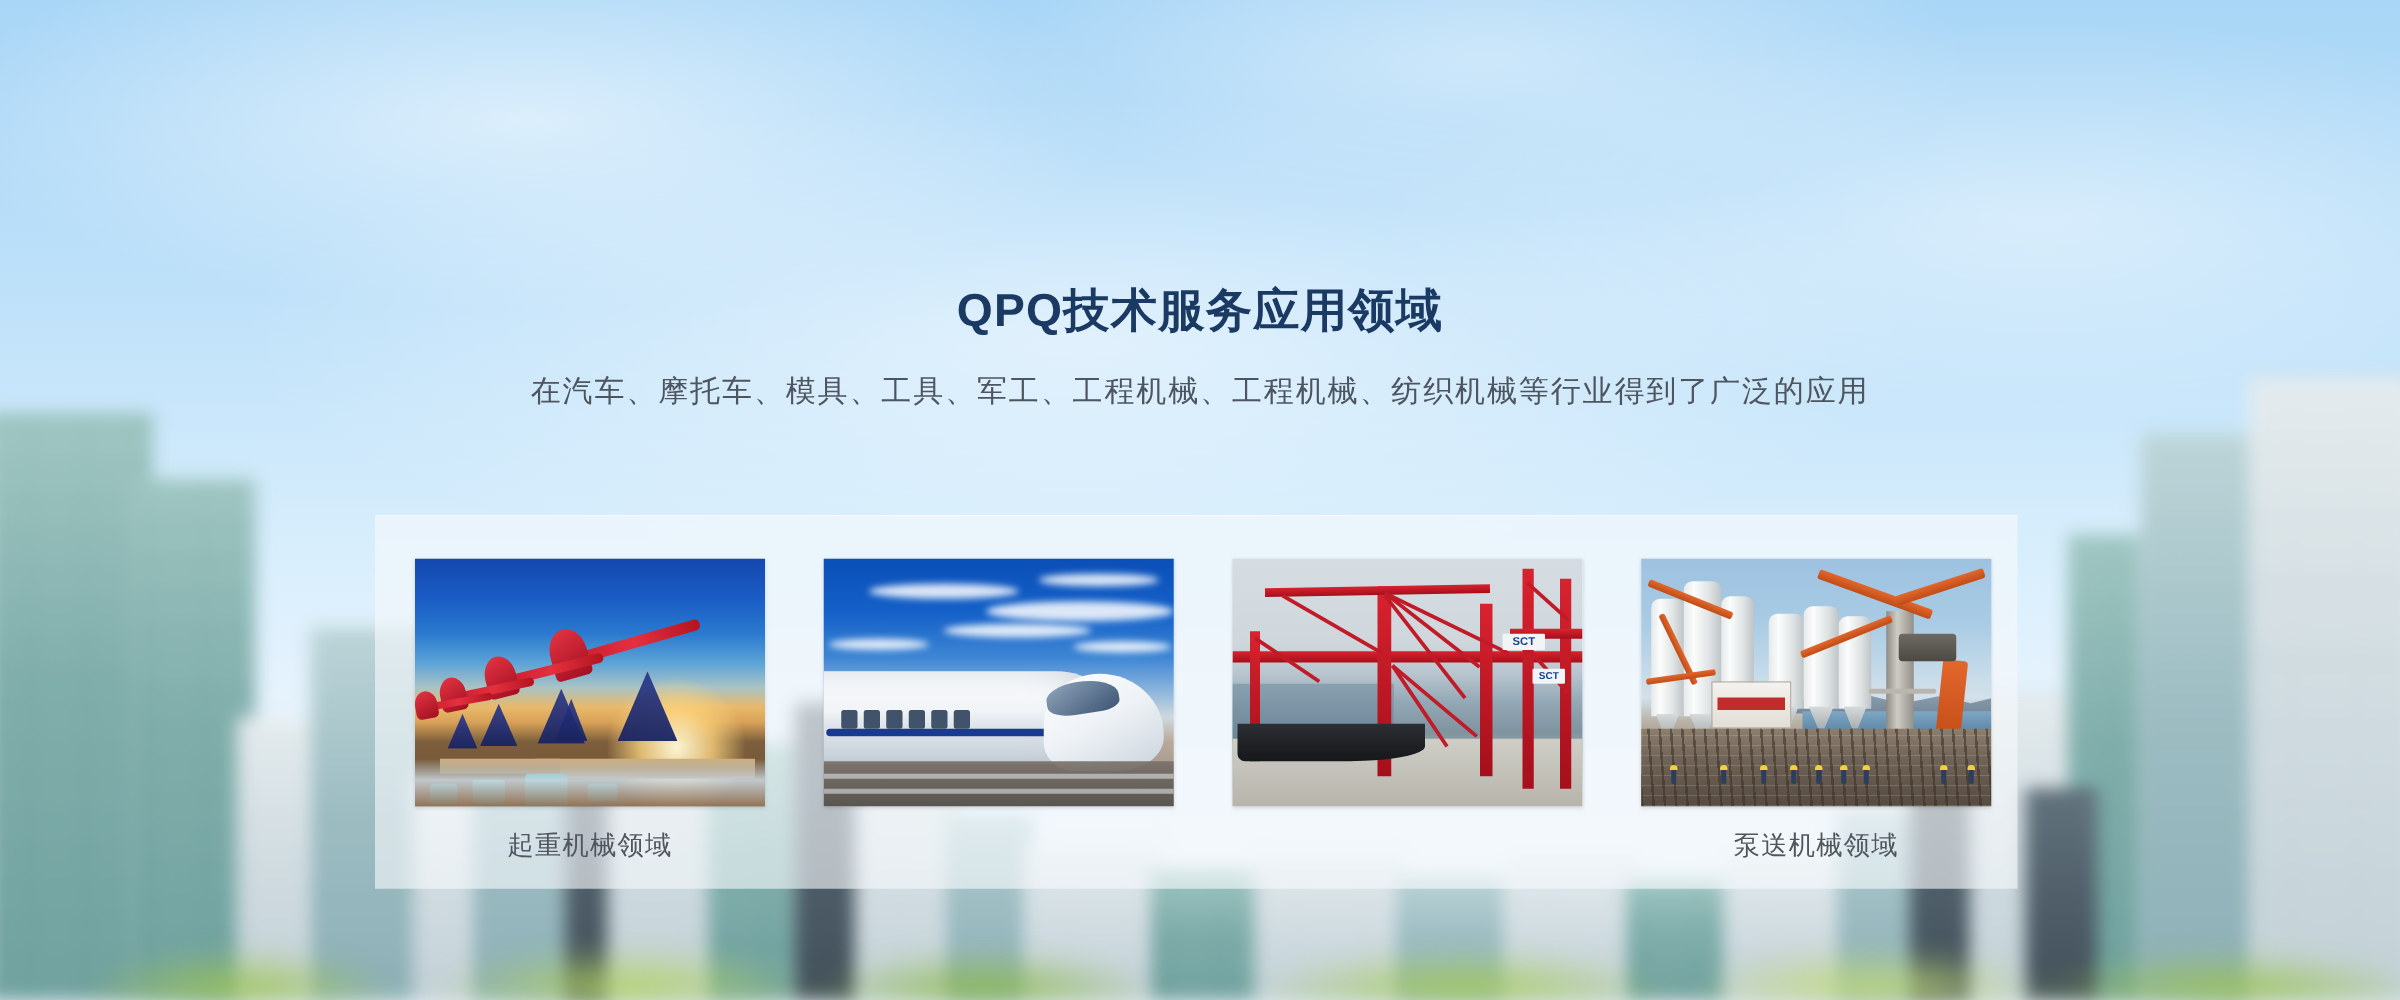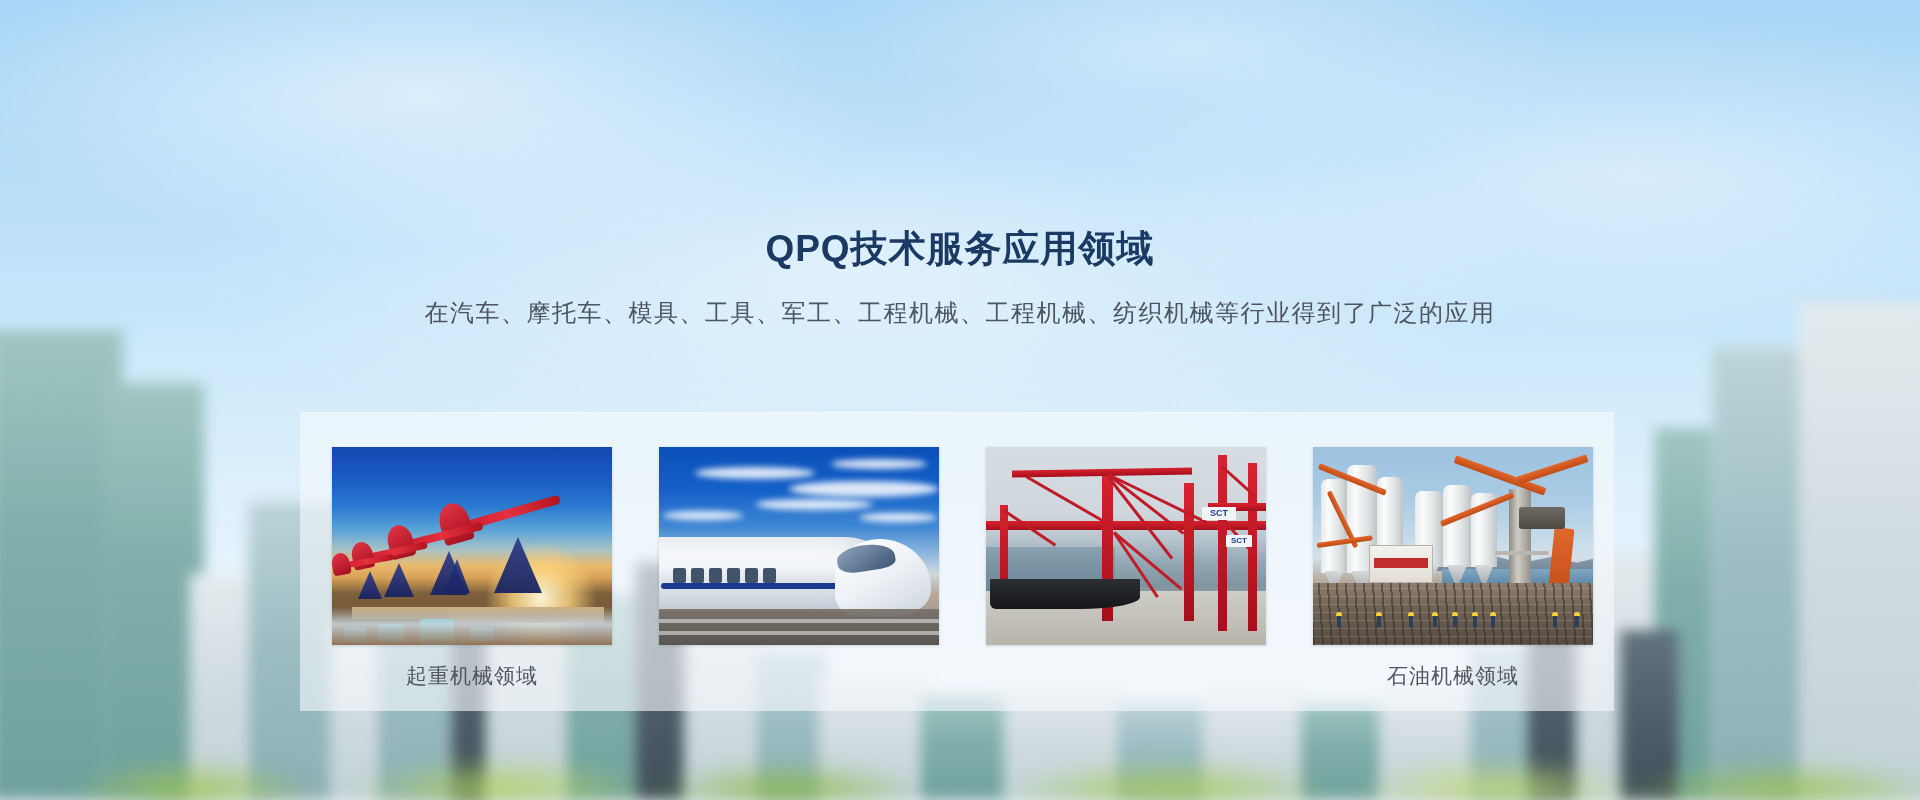--- a/index.html
+++ b/index.html
@@ -549,18 +549,18 @@
           <div class="worker" style="left:24px;"></div>
           <div class="worker" style="left:64px;"></div>
           <div class="worker" style="left:96px;"></div>
           <div class="worker" style="left:120px;"></div>
           <div class="worker" style="left:140px;"></div>
           <div class="worker" style="left:160px;"></div>
           <div class="worker" style="left:178px;"></div>
           <div class="worker" style="left:240px;"></div>
           <div class="worker" style="left:262px;"></div>
         </div>
-        <div class="card-label">石油机械领域</div>
+        <div class="card-label">泵送机械领域</div>
       </div>
 
     </div>
   </div>
 </div>
 
 </body></html>

